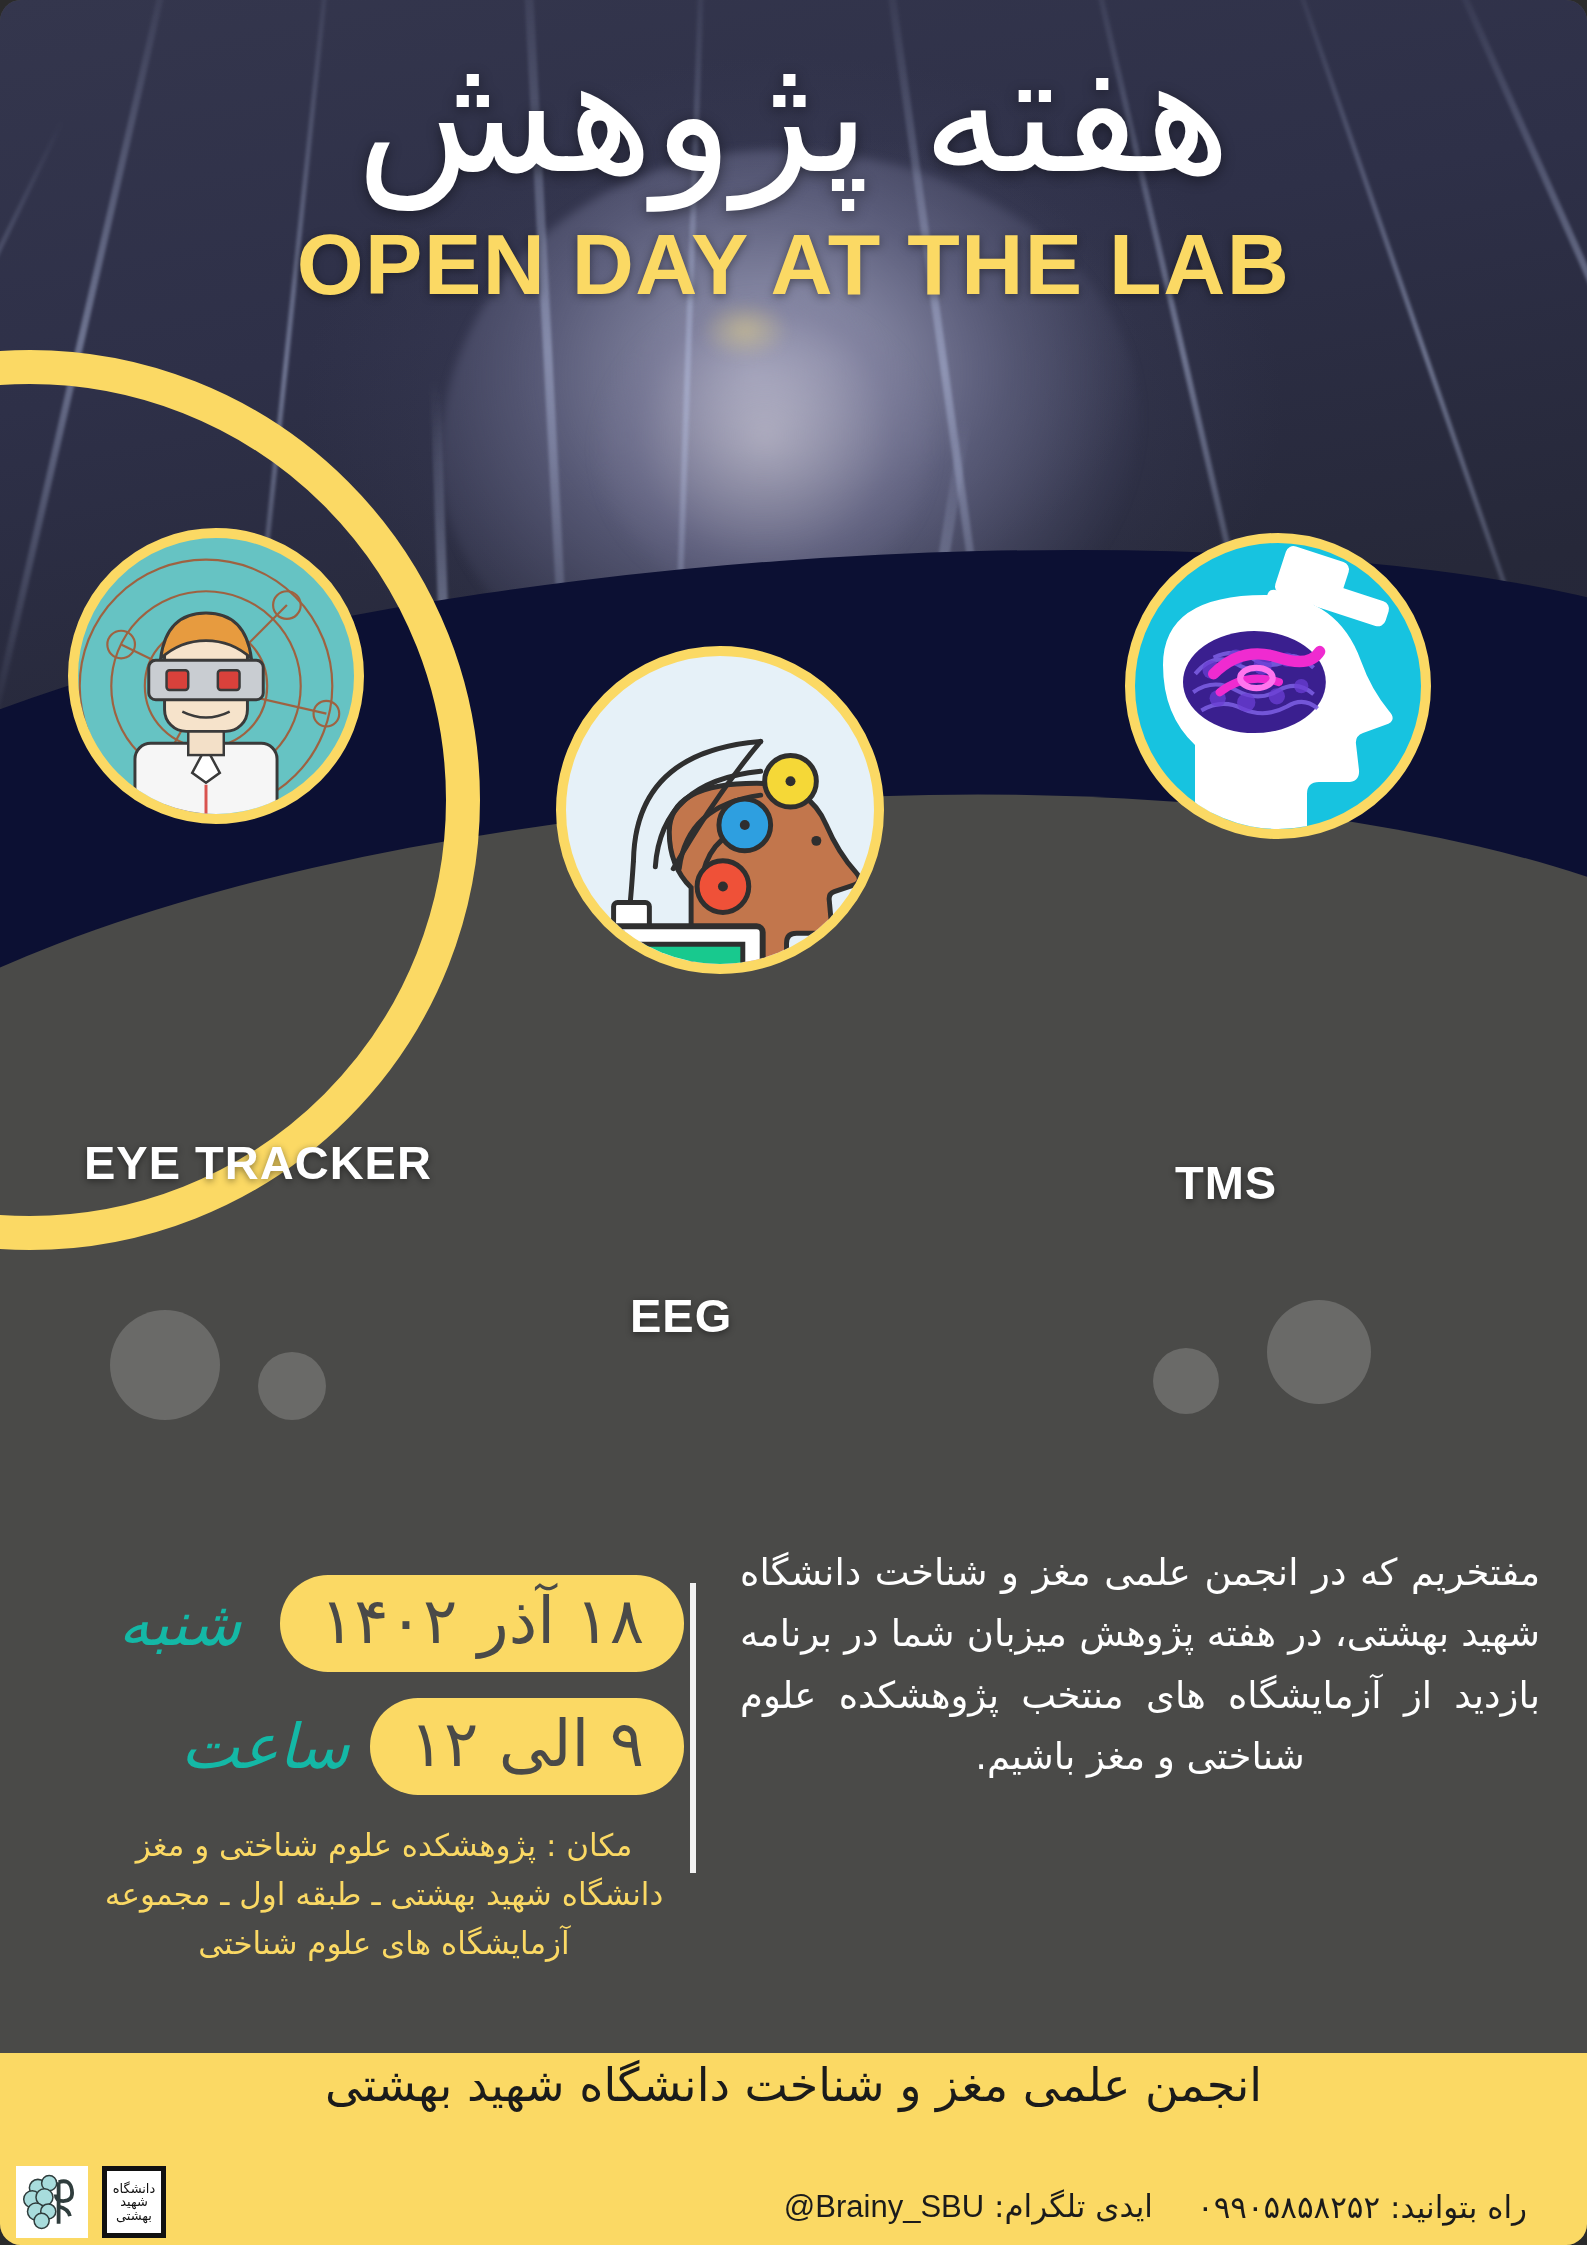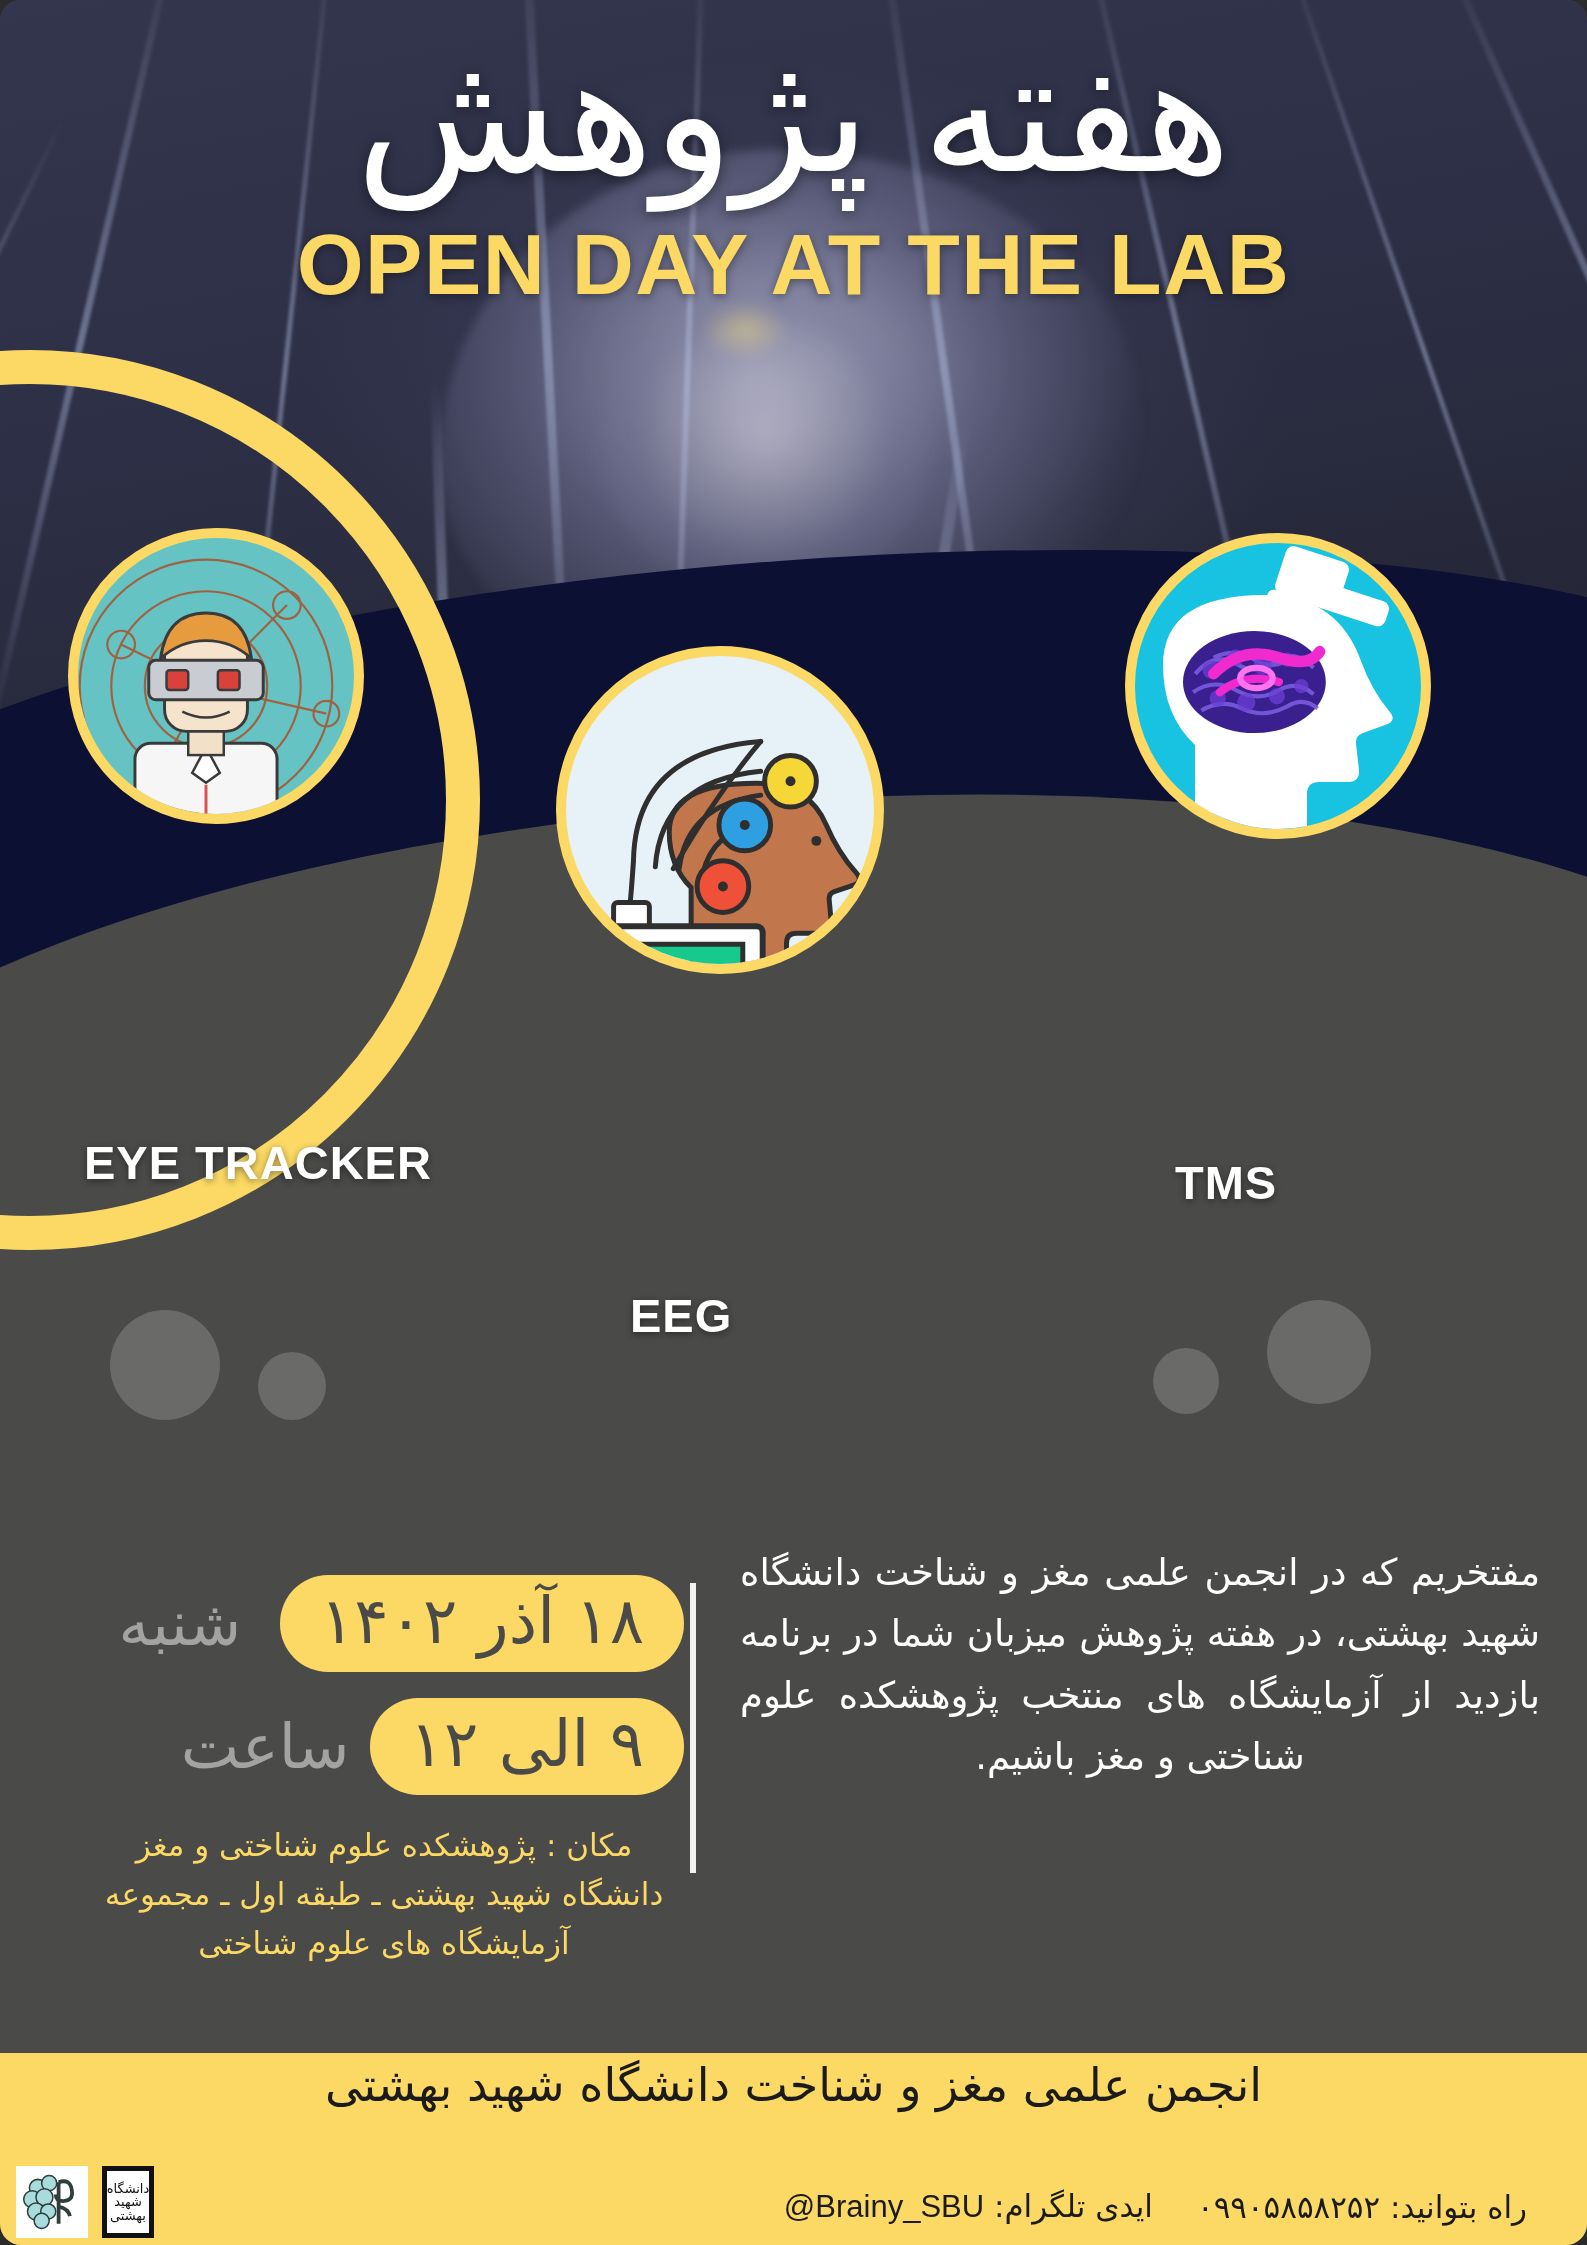--- a/index.html
+++ b/index.html
@@ -171,25 +171,26 @@
     background: #f2f2f2;
   }
   .info-row {
     display: flex;
     align-items: center;
     justify-content: flex-start;
     gap: 20px;
     margin-bottom: 26px;
   }
   .info-key {
-    color: #a3a3a3;
+    color: #14b8a6;
     font-size: 62px;
     line-height: 1;
     min-width: 160px;
     text-align: center;
+    font-style: italic;
   }
   .pill {
     background: #fbd964;
     color: #4a4a48;
     border-radius: 48px;
     padding: 14px 40px 19px;
     font-size: 64px;
     line-height: 1;
     min-width: 290px;
     text-align: center;
@@ -260,21 +261,21 @@
   .tg-handle { direction: ltr; display: inline-block; font-family: "Liberation Sans", sans-serif; }
 
   .logos {
     position: absolute;
     left: 16px; top: 2166px;
     display: flex;
     gap: 14px;
     align-items: center;
   }
   .logo-sbu {
-    width: 52px; height: 72px;
+    width: 64px; height: 72px;
     background: #ffffff;
     border: 5px solid #111;
     display: flex; align-items: center; justify-content: center;
     color: #111;
     font-size: 13px;
     line-height: 1.05;
     text-align: center;
     direction: rtl;
     overflow: hidden;
     padding: 2px;

